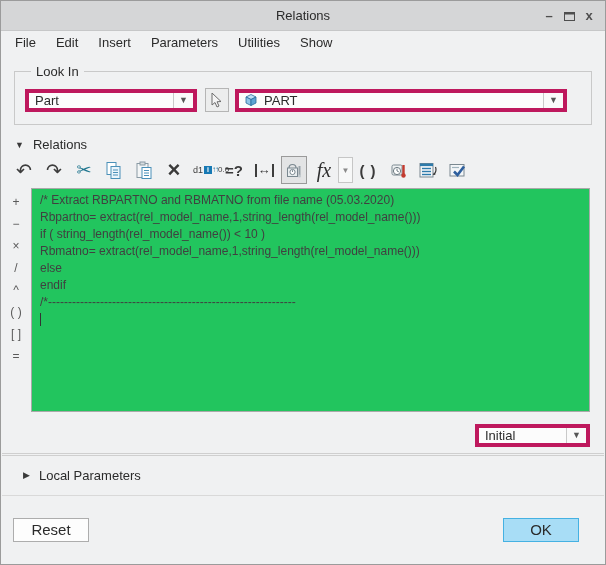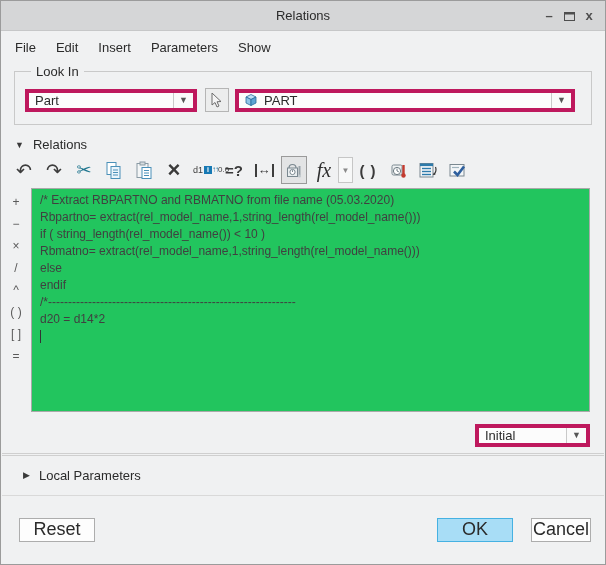--- a/index.html
+++ b/index.html
@@ -11,25 +11,25 @@
   }
   
   .titlebar{height:30px;background:#d5d6d7;border-bottom:1px solid #c6c7c8;
     display:flex;align-items:center;justify-content:center;position:relative;flex:0 0 auto;}
   .title{font-size:13px;color:#2b2b2b;}
   .win-controls{position:absolute;right:6px;top:0;height:100%;display:flex;align-items:center;}
   .win-btn{width:20px;height:20px;display:flex;align-items:center;justify-content:center;
     color:#4e4e4e;font-size:13px;font-weight:bold;cursor:default;}
   .win-btn svg{display:block;}
   
-  .menubar{height:28px;display:flex;align-items:flex-end;padding:0 4px;flex:0 0 auto;}
+  .menubar{height:28px;display:flex;align-items:flex-start;padding:0 4px;flex:0 0 auto;}
   .menu-item{padding:4px 10px;font-size:13px;color:#2b2b2b;}
   
   .lookin{margin:12px 13px 6px 13px;border:1px solid #c9c9c9;position:relative;
-    padding:16px 16px 12px 10px;flex:0 0 auto;}
+    padding:16px 24px 12px 10px;flex:0 0 auto;}
   .lookin-legend{position:absolute;top:-8px;left:16px;background:#f0f1f2;
     padding:0 5px;font-size:13px;color:#2b2b2b;}
   .lookin-row{display:flex;align-items:center;}
   .select{height:23px;background:#fcfcfc;border:4px solid #be185d;display:flex;
     align-items:center;font-size:13px;position:relative;}
   .select .sel-text{flex:1;padding:0 6px;white-space:nowrap;overflow:hidden;}
   .sel-arrow{width:20px;height:100%;border-left:1px solid #c9c9c9;display:flex;
     align-items:center;justify-content:center;color:#555;font-size:9px;background:#fafafa;}
   .select-scope{width:172px;}
   .picker-btn{width:24px;height:24px;margin:0 6px 0 8px;border:1px solid #b5b5b5;
@@ -71,22 +71,22 @@
   .caret{display:inline-block;width:0;height:13px;border-left:1px solid #333;vertical-align:text-bottom;}
   
   .rev-row{display:flex;justify-content:flex-end;padding:4px 15px 6px 0;flex:0 0 auto;margin-top:8px;}
   .select-rev{width:115px;}
   .sep2{height:3px;border-top:1px solid #cfcfcf;border-bottom:1px solid #cfcfcf;margin:0 1px;flex:0 0 auto;}
   .sep1{height:1px;background:#d9d9d9;margin:0 1px;flex:0 0 auto;}
   
   .local-params{display:flex;align-items:center;padding:12px 0 12px 22px;flex:0 0 auto;}
   
   .footer{flex:1 0 auto;display:flex;align-items:center;padding:0 14px 0 12px;}
-  .btn{height:24px;border:1px solid #adadad;background:#fdfdfd;font-size:18px;
-    color:#2b2b2b;display:flex;align-items:center;justify-content:center;margin-left:6px;}
+  .btn{height:24px;border:1px solid #adadad;background:#fdfdfd;font-size:15px;
+    color:#2b2b2b;display:flex;align-items:center;justify-content:center;}
   .btn-reset{width:76px;margin-right:auto;}
   .btn-ok{width:76px;background:#a8ddf6;border-color:#45b1e2;margin-right:12px;text-align:right;}
   .btn-cancel{width:60px;}
 </style>
 </head>
 <body>
 
 <div class="window">
 
   <div class="titlebar">
@@ -101,20 +101,21 @@
       </span>
       <span class="win-btn">x</span>
     </div>
   </div>
 
   <div class="menubar">
     <span class="menu-item">File</span>
     <span class="menu-item">Edit</span>
     <span class="menu-item">Insert</span>
     <span class="menu-item">Parameters</span>
+    <span class="menu-item">Utilities</span>
     <span class="menu-item">Show</span>
   </div>
 
   <div class="lookin">
     <span class="lookin-legend">Look In</span>
     <div class="lookin-row">
       <div class="select select-scope">
         <span class="sel-text">Part</span>
         <span class="sel-arrow">▼</span>
       </div>
@@ -249,21 +250,20 @@
       <div class="op-btn">=</div>
     </div>
     <div class="editor">
       <div class="code-line">/* Extract RBPARTNO and RBMATNO from file name (05.03.2020)</div>
       <div class="code-line">Rbpartno= extract(rel_model_name,1,string_length(rel_model_name()))</div>
       <div class="code-line">if ( string_length(rel_model_name()) &lt; 10 )</div>
       <div class="code-line">Rbmatno= extract(rel_model_name,1,string_length(rel_model_name()))</div>
       <div class="code-line">else</div>
       <div class="code-line">endif</div>
       <div class="code-line">/*--------------------------------------------------------------</div>
-      <div class="code-line">d20 = d14*2</div>
       <div class="code-line"><span class="caret"></span></div>
     </div>
   </div>
 
   <div class="rev-row">
     <div class="select select-rev">
       <span class="sel-text">Initial</span>
       <span class="sel-arrow">▼</span>
     </div>
   </div>
@@ -273,16 +273,15 @@
   <div class="local-params">
     <span class="tri">▶</span>
     <span class="section-label">Local Parameters</span>
   </div>
 
   <div class="sep1"></div>
 
   <div class="footer">
     <div class="btn btn-reset">Reset</div>
     <div class="btn btn-ok">OK</div>
-    <div class="btn btn-cancel">Cancel</div>
   </div>
 
 </div>
 
 </body></html>

